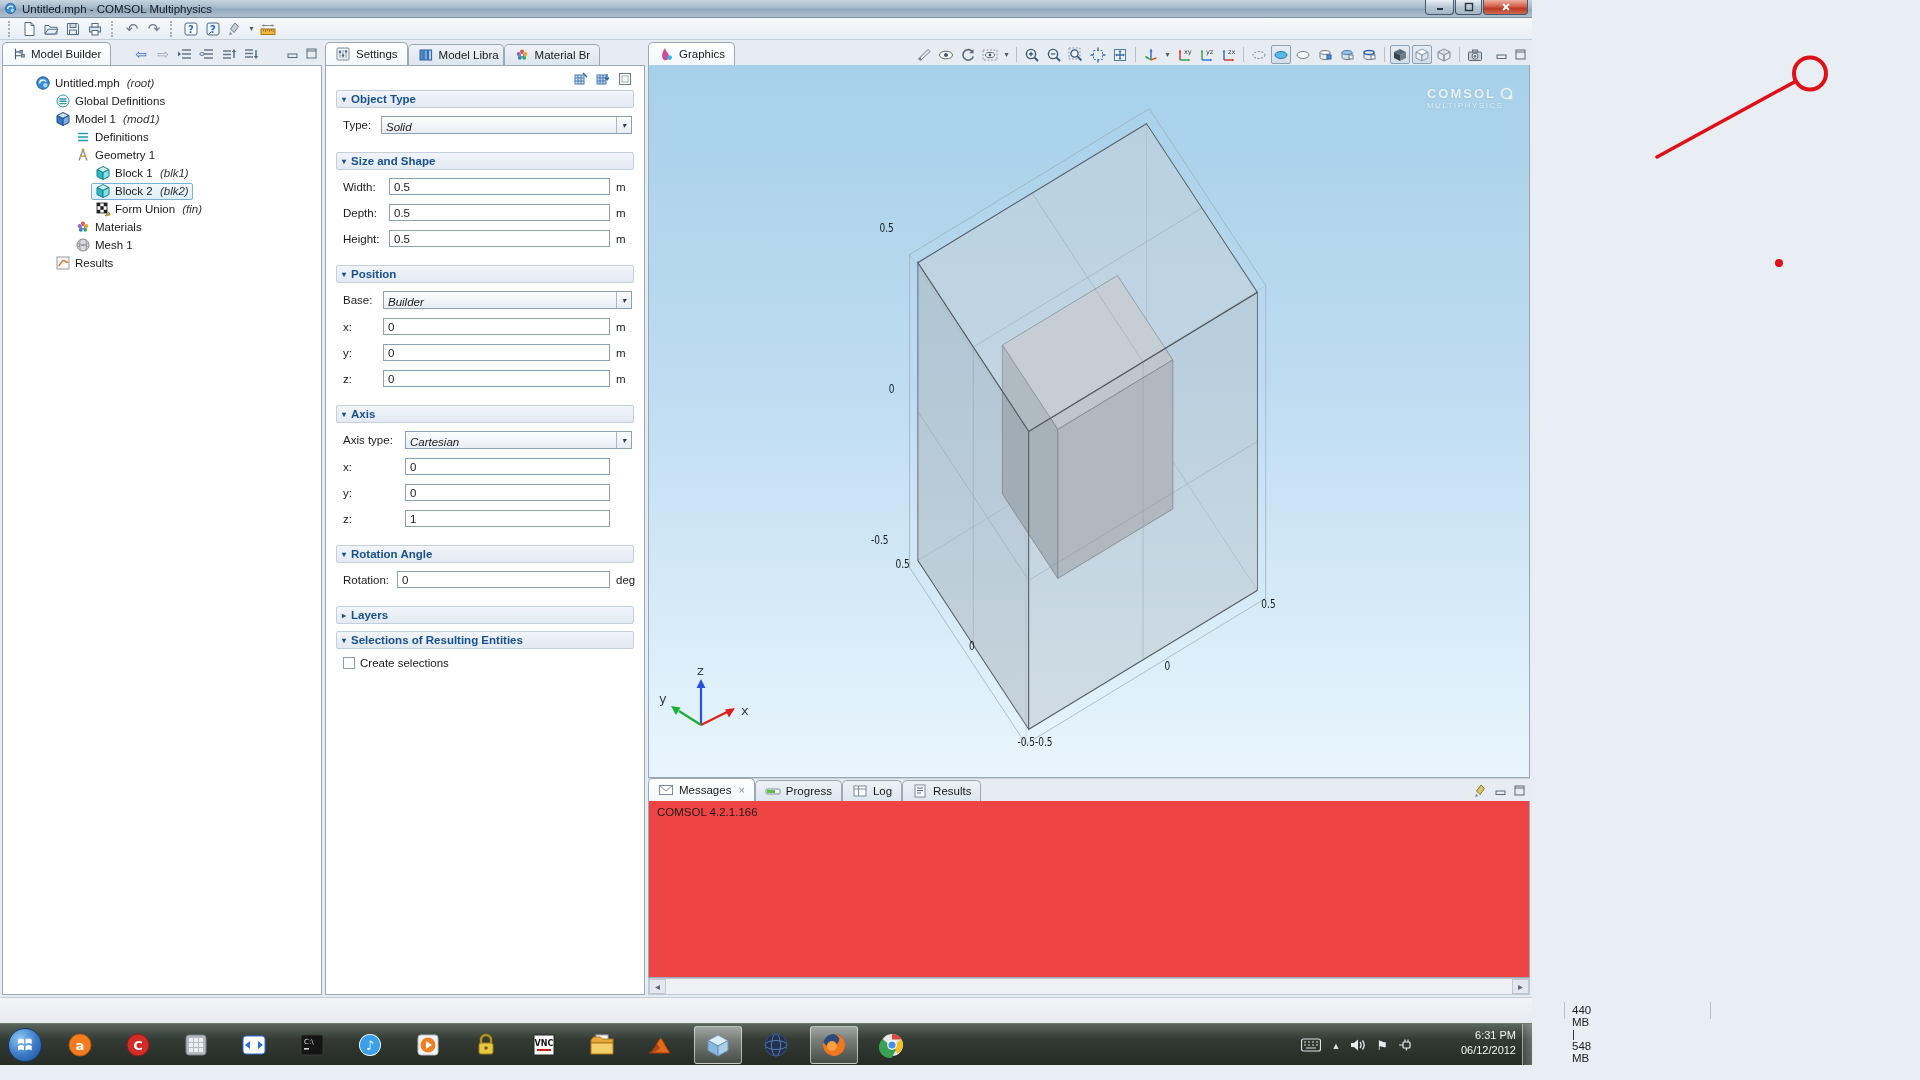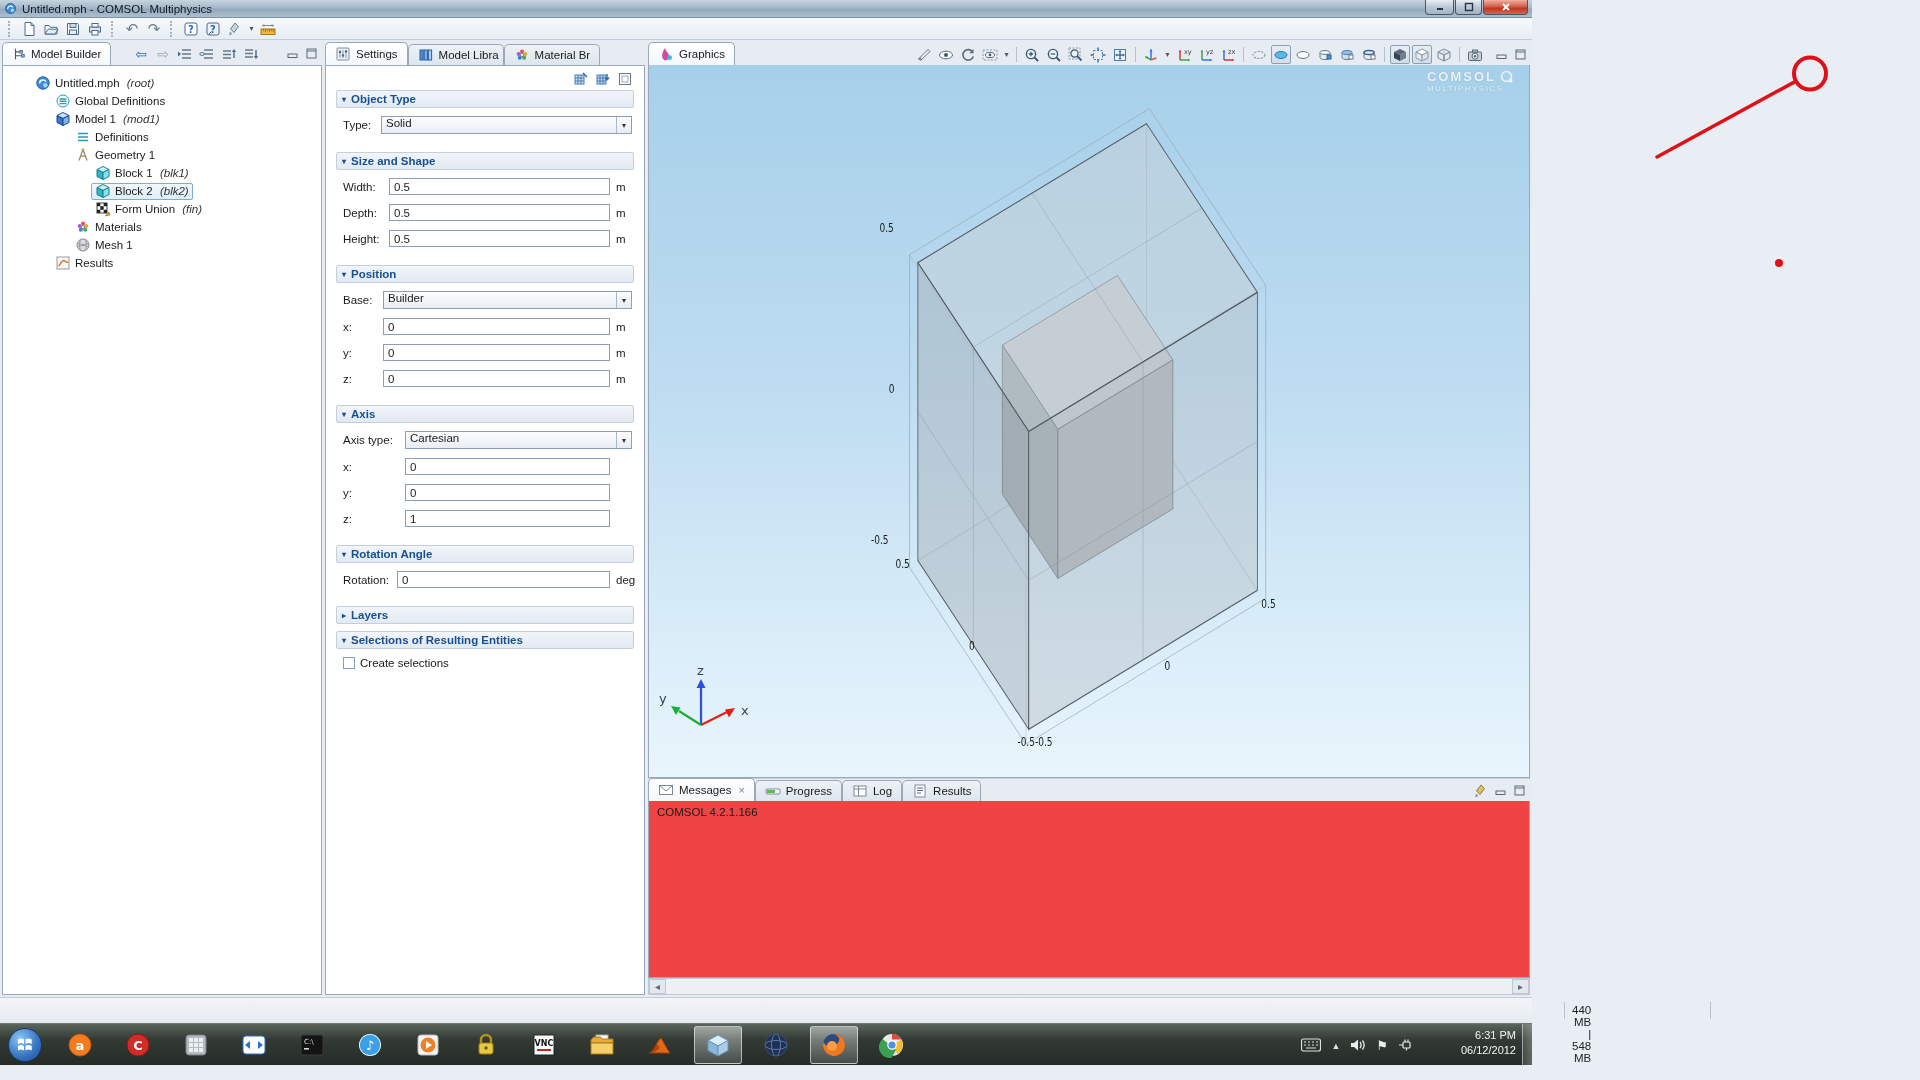--- a/index.html
+++ b/index.html
@@ -67,59 +67,59 @@
   .sec-head{ height:18px; display:flex; align-items:center; gap:5px; padding-left:5px;
     border:1px solid #c5cfdc; border-radius:2px; font-weight:bold; color:#17508e;
     background:linear-gradient(180deg,#f2f5fa,#e2e9f2); }
   .sec-tri{ font-size:8px; color:#17508e; }
   .sec-rows{ padding:8px 2px 2px 7px; }
   .frow{ display:flex; align-items:center; margin-bottom:9px; }
   .flabel{ flex:none; }
   .finput{ height:17px; border:1px solid #8aa0b6; background:#fff; flex:1;
     display:flex; align-items:center; padding-left:4px; }
   .fcombo{ height:18px; border:1px solid #8aa0b6; flex:1; display:flex;
-    align-items:flex-start; background:linear-gradient(180deg,#fdfdfe,#e8edf3); }
+    align-items:flex-end; background:linear-gradient(180deg,#fdfdfe,#e8edf3);font-style:italic; }
   .fcombo .val{ flex:1; padding-left:4px; }
   .fcombo .arr{ width:15px; height:100%; border-left:1px solid #a8b8c8;
     display:flex; align-items:center; justify-content:center; font-size:8px; color:#334; }
   .funit{ width:22px; text-align:left; padding-left:6px; flex:none; }
   .cbrow{ display:flex; align-items:center; gap:5px; }
   .cbox{ width:12px; height:12px; border:1px solid #8aa0b6; background:#fff; }
 
   
   .gcol{ flex:1; display:flex; flex-direction:column; }
   .gfx-toolbar{ position:absolute; right:2px; top:3px; display:flex; align-items:center;
     gap:2px; }
   .gbtn{ width:20px; height:19px; display:inline-flex; align-items:center;
     justify-content:center; border:1px solid transparent; border-radius:2px; }
   .gbtn.pressed{ border-color:#8aa0b4; background:linear-gradient(180deg,#e6edf4,#d2dde8); }
   .gsep{ width:1px; height:15px; background:#b4c0cc; margin:0 3px; }
   .viewport{ position:relative; flex:1; border:1px solid #9aa8b8; border-top:none;
     background:linear-gradient(180deg,#a6d0ea 0%,#bedcf1 45%,#ddeffa 85%,#e9f5fc 100%);
     overflow:hidden; }
-  .watermark{ position:absolute; right:16px; top:4px; text-align:left; opacity:.85; }
+  .watermark{ position:absolute; right:16px; top:21px; text-align:left; opacity:.85; }
   .wm1{ display:flex; align-items:center; gap:4px; color:#f4f8fb; font-size:13px;
     letter-spacing:2px; font-weight:bold; text-shadow:0 0 2px rgba(120,150,170,.6); }
   .wm2{ color:#eef4f8; font-size:8px; letter-spacing:1.5px;
     text-shadow:0 0 2px rgba(120,150,170,.6); }
   .msgbody{ height:177px; background:#ef4444; border:1px solid #9aa8b8; border-top:none;
     padding:5px 8px; }
   .hscroll{ height:17px; background:#eef0f3; border:1px solid #c0c8d2; display:flex;
     justify-content:space-between; align-items:center; }
   .scrollarrow{ width:17px; height:15px; display:flex; align-items:center;
     justify-content:center; color:#5a6a7a; font-size:10px; background:#e4e8ee;
     border:1px solid #c0c8d2; }
   .msg-right{ position:absolute; right:3px; top:4px; display:flex; gap:3px; }
   .tabclose{ color:#7a8a9a; font-size:11px; margin-left:2px; }
 
   
   .statusbar{ height:26px; background:linear-gradient(180deg,#f2f4f7,#e7ebf0);
     border-top:1px solid #c3cdd8; position:relative; }
   .sb-sep{ position:absolute; top:4px; width:1px; height:17px; background:#b8c2cc; }
-  .sb-mem{ position:absolute; left:1572px; top:6px; color:#222;text-align:right; }
+  .sb-mem{ position:absolute; left:1572px; top:6px; color:#222; }
 
   
   .taskbar{ height:42px; background:linear-gradient(180deg,#5a655c,#323a33 38%,#252c26);
     border-top:1px solid #6f7a70; display:flex; align-items:center; position:relative; }
   .orb{ width:34px; height:34px; border-radius:50%; margin:0 14px 0 8px;
     background:radial-gradient(circle at 35% 30%,#8cc8f4,#3b78c4 55%,#1c4f92);
     border:1px solid #123a6e; display:flex; align-items:center; justify-content:center; }
   .tb-item{ width:48px; height:38px; display:flex; align-items:center;
     justify-content:center; border-radius:3px; margin-right:10px; }
   .tb-item.active{ background:linear-gradient(180deg,rgba(255,255,255,.45),rgba(255,255,255,.15));

